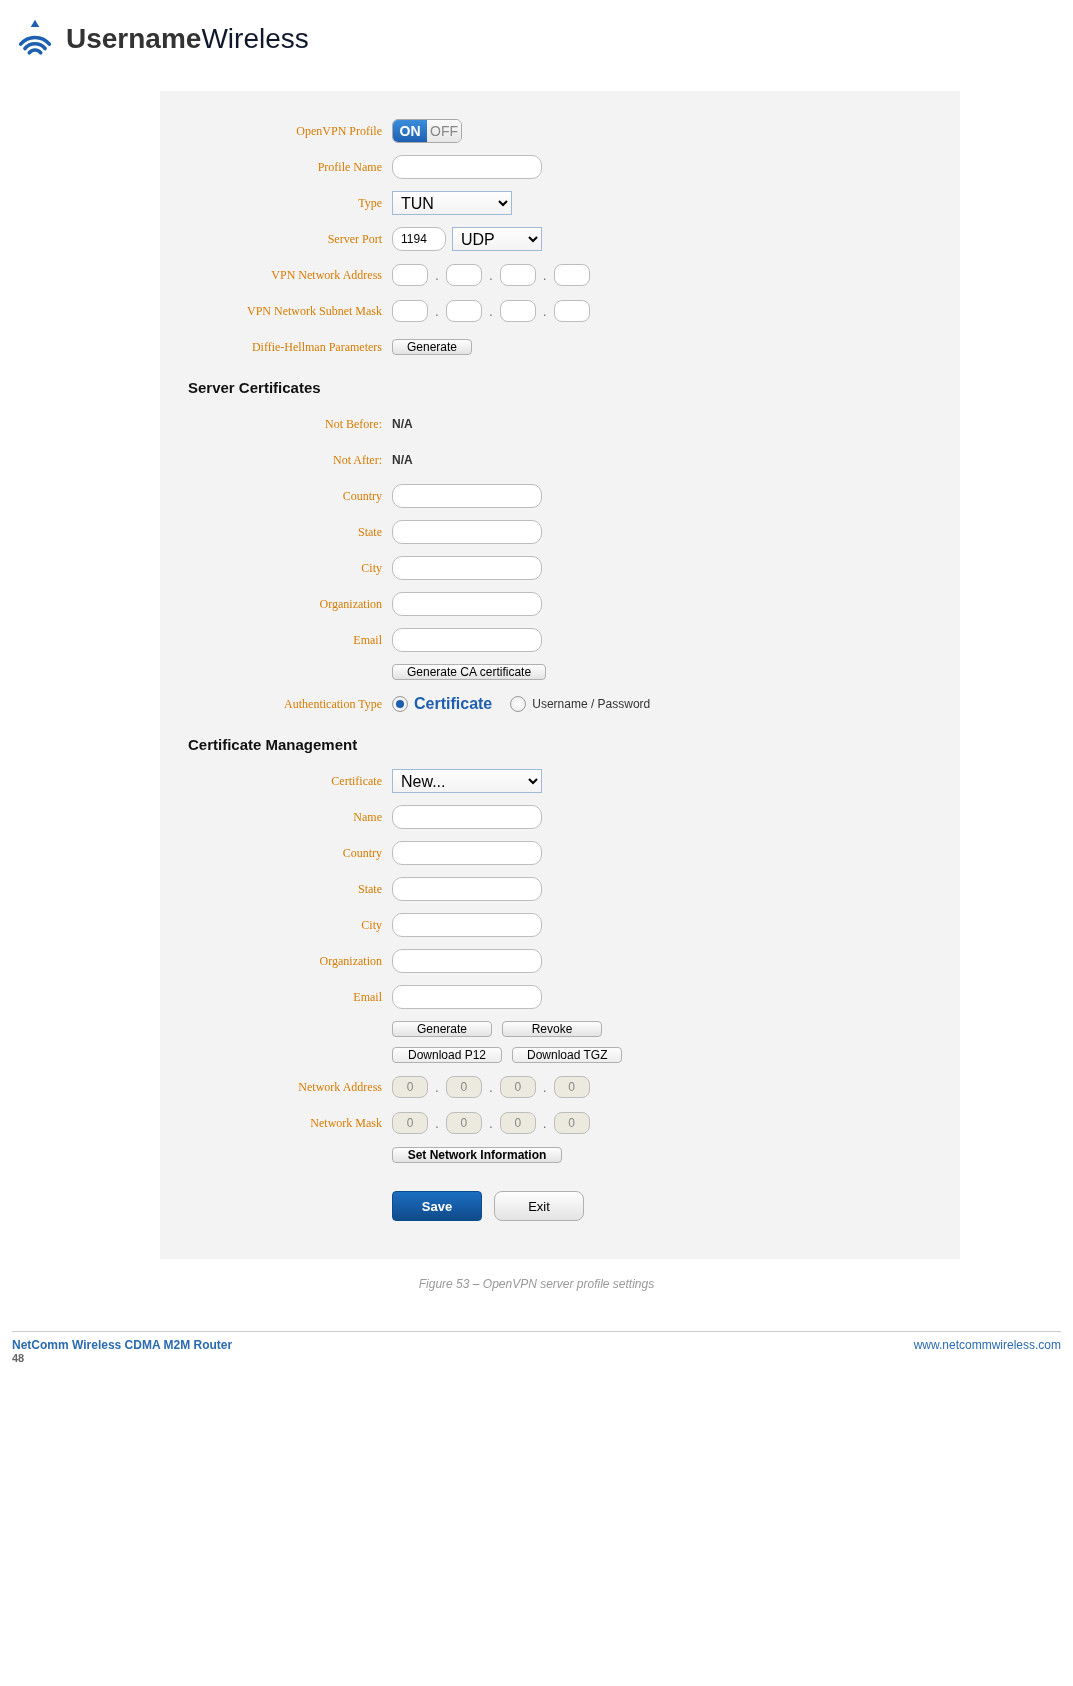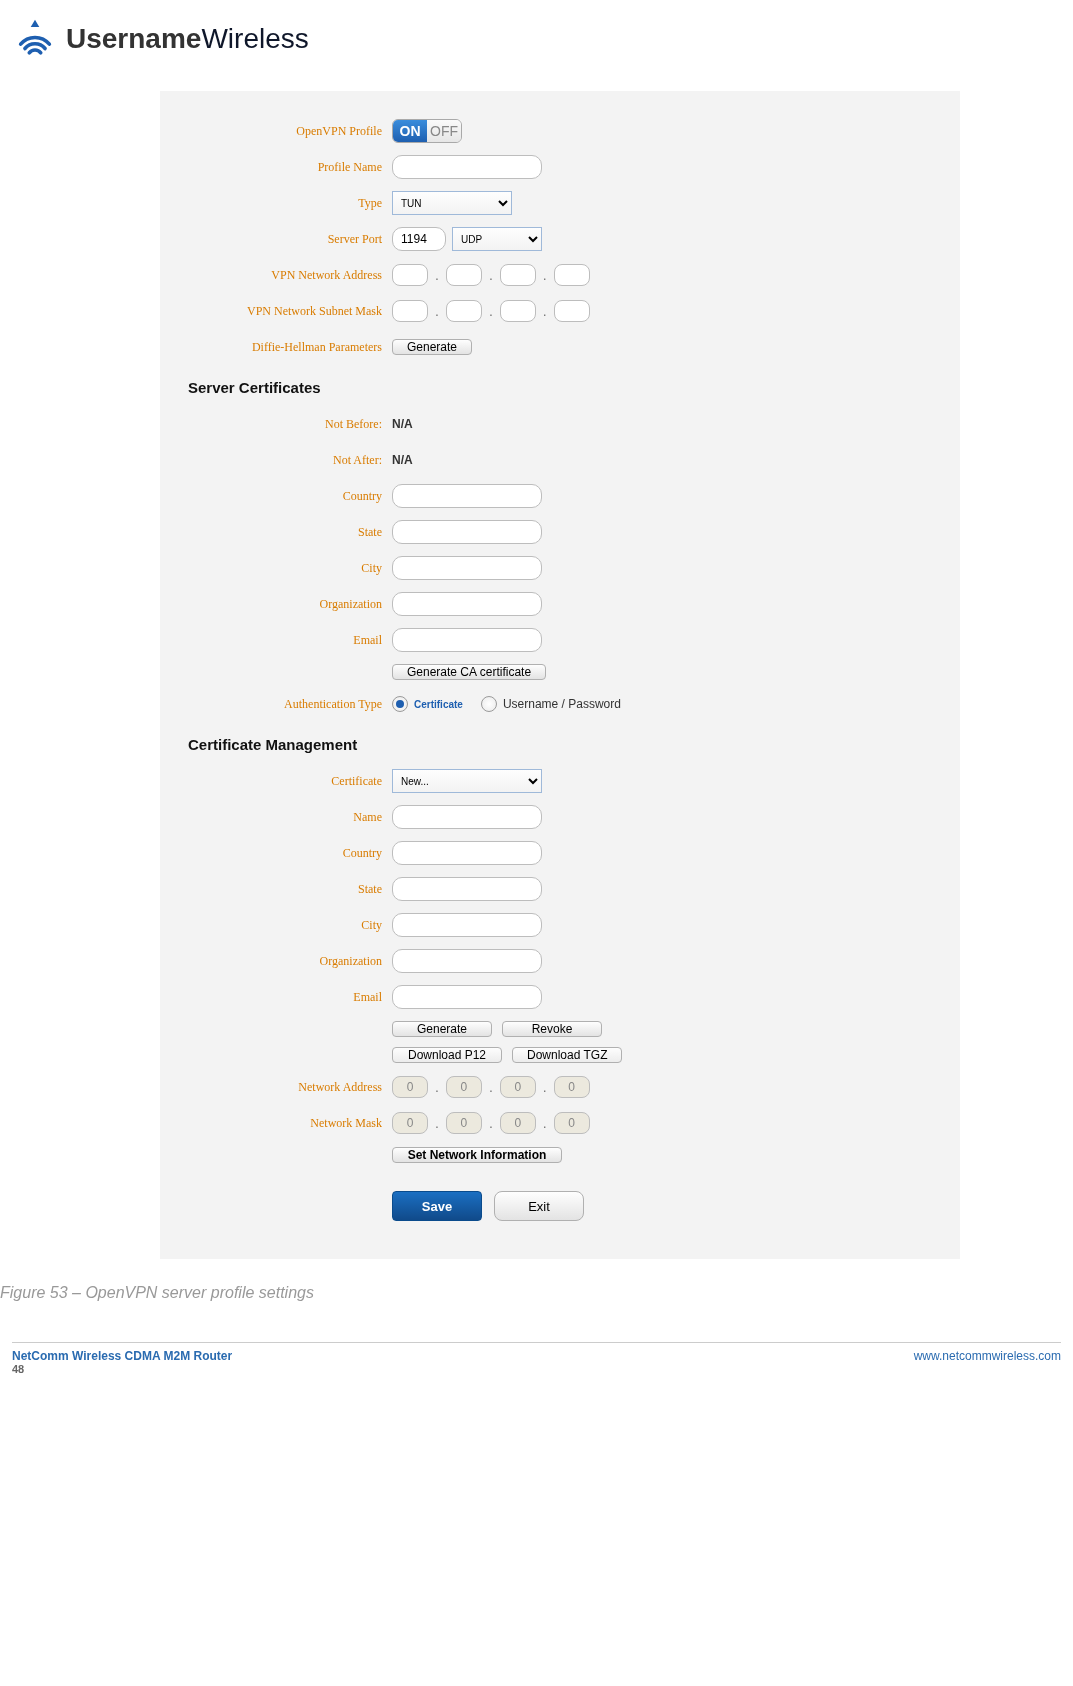--- a/index.html
+++ b/index.html
@@ -13,40 +13,40 @@
   .panel { width: 800px; margin: 18px 0 0 160px; background: #f3f3f3; padding: 18px 28px 30px; }
   .section-title { font-weight: 700; font-size: 15px; color: #111; margin: 18px 0 14px; }
   .row { display: flex; align-items: center; min-height: 28px; margin: 8px 0; }
   .lbl { width: 204px; text-align: right; padding-right: 10px; color: #d97c00; font-size: 12px; font-family: Liberation Serif, serif; }
   .val { flex: 1; display: flex; align-items: center; gap: 6px; font-size: 12px; }
   .val b { font-weight: 700; }
   .txt { height: 24px; border: 1px solid #bdbdbd; border-radius: 10px; background: #fff; padding: 0 8px; font-size: 12px; }
   .txt.w150 { width: 150px; }
   .oct { width: 36px; height: 22px; border: 1px solid #bdbdbd; border-radius: 8px; text-align: center; font-size: 12px; }
   .oct.readonly { background: #ece9de; color: #888; }
-  .sel { height: 24px; border: 1px solid #9fb9d9; background: linear-gradient(#fefefe,#f3f3f3); font-size: 10px; padding: 0 4px; }
+  .sel { height: 24px; border: 1px solid #9fb9d9; background: linear-gradient(#fefefe,#f3f3f3); font-size: 16px; padding: 0 4px; }
   .sel.w120 { width: 120px; }
   .sel.w90 { width: 90px; }
   .sel.w150 { width: 150px; }
   .btn { height: 16px; padding: 0 14px; border: 1px solid #b0b0b0; border-radius: 4px; background: linear-gradient(#fefefe,#e3e3e3); font-size: 12px; cursor: pointer; }
   .btn.wide { min-width: 100px; }
   .btn.grey { background: linear-gradient(#fdfdfd,#ececec); }
   .btn-primary { height: 30px; width: 90px; border: 1px solid #0a4b8c; border-radius: 4px; background: linear-gradient(#1b6fc2,#104a8a); color: #fff; font-weight: 600; font-size: 13px; cursor: pointer; }
   .btn-secondary { height: 30px; width: 90px; border: 1px solid #b0b0b0; border-radius: 8px; background: linear-gradient(#fefefe,#e3e3e3); font-size: 13px; cursor: pointer; }
   .toggle { width: 70px; height: 24px; border: 1px solid #a9a9a9; border-radius: 6px; display: flex; overflow: hidden; font-size: 14px; }
   .toggle .on { flex: 1; background: linear-gradient(#3a8ddc,#1e5fb0); color: #fff; display:flex; align-items:center; justify-content:center; font-weight:600; }
   .toggle .off { flex: 1; background: linear-gradient(#fafafa,#e6e6e6); color: #888; display:flex; align-items:center; justify-content:center; }
   .radio-row { display: flex; align-items: center; gap: 18px; }
   .radio-item { display: flex; align-items: center; gap: 6px; }
   .radio { width: 16px; height: 16px; border: 1px solid #9a9a9a; border-radius: 50%; background: radial-gradient(#fff,#e9e9e9); display:flex; align-items:center; justify-content:center; }
   .radio.checked::after { content:''; width:8px; height:8px; border-radius:50%; background:#1e5fb0; }
   .radio-label.sel { color: #1e5fb0; font-weight: 600; border:none; background:none; height:auto; padding:0; }
   .btn-group-row { margin: 10px 0 10px 204px; display:flex; gap:10px; }
   .save-row { margin: 28px 0 8px 204px; display:flex; gap:12px; }
-  .caption { font-style: italic; color: #999; font-size: 16px; margin: 25px 0 40px; }
+  .caption { text-align:center; font-style: italic; color: #999; font-size: 12px; margin: 18px 0 40px; }
   .footer-line { border-top: 1px solid #ccc; margin: 10px 12px 6px; }
   .footer { display:flex; justify-content: space-between; padding: 0 12px 12px; font-size: 12px; }
   .footer .left { color: #2a6bb0; font-weight: 600; }
   .footer .left .num { display:block; font-size: 11px; font-weight:700; color:#666; }
   .footer .right { color: #2a6bb0; }
   .dot-sep { font-size: 14px; color: #777; padding: 0 1px; }
 </style>
 </head>
 <body>
 

